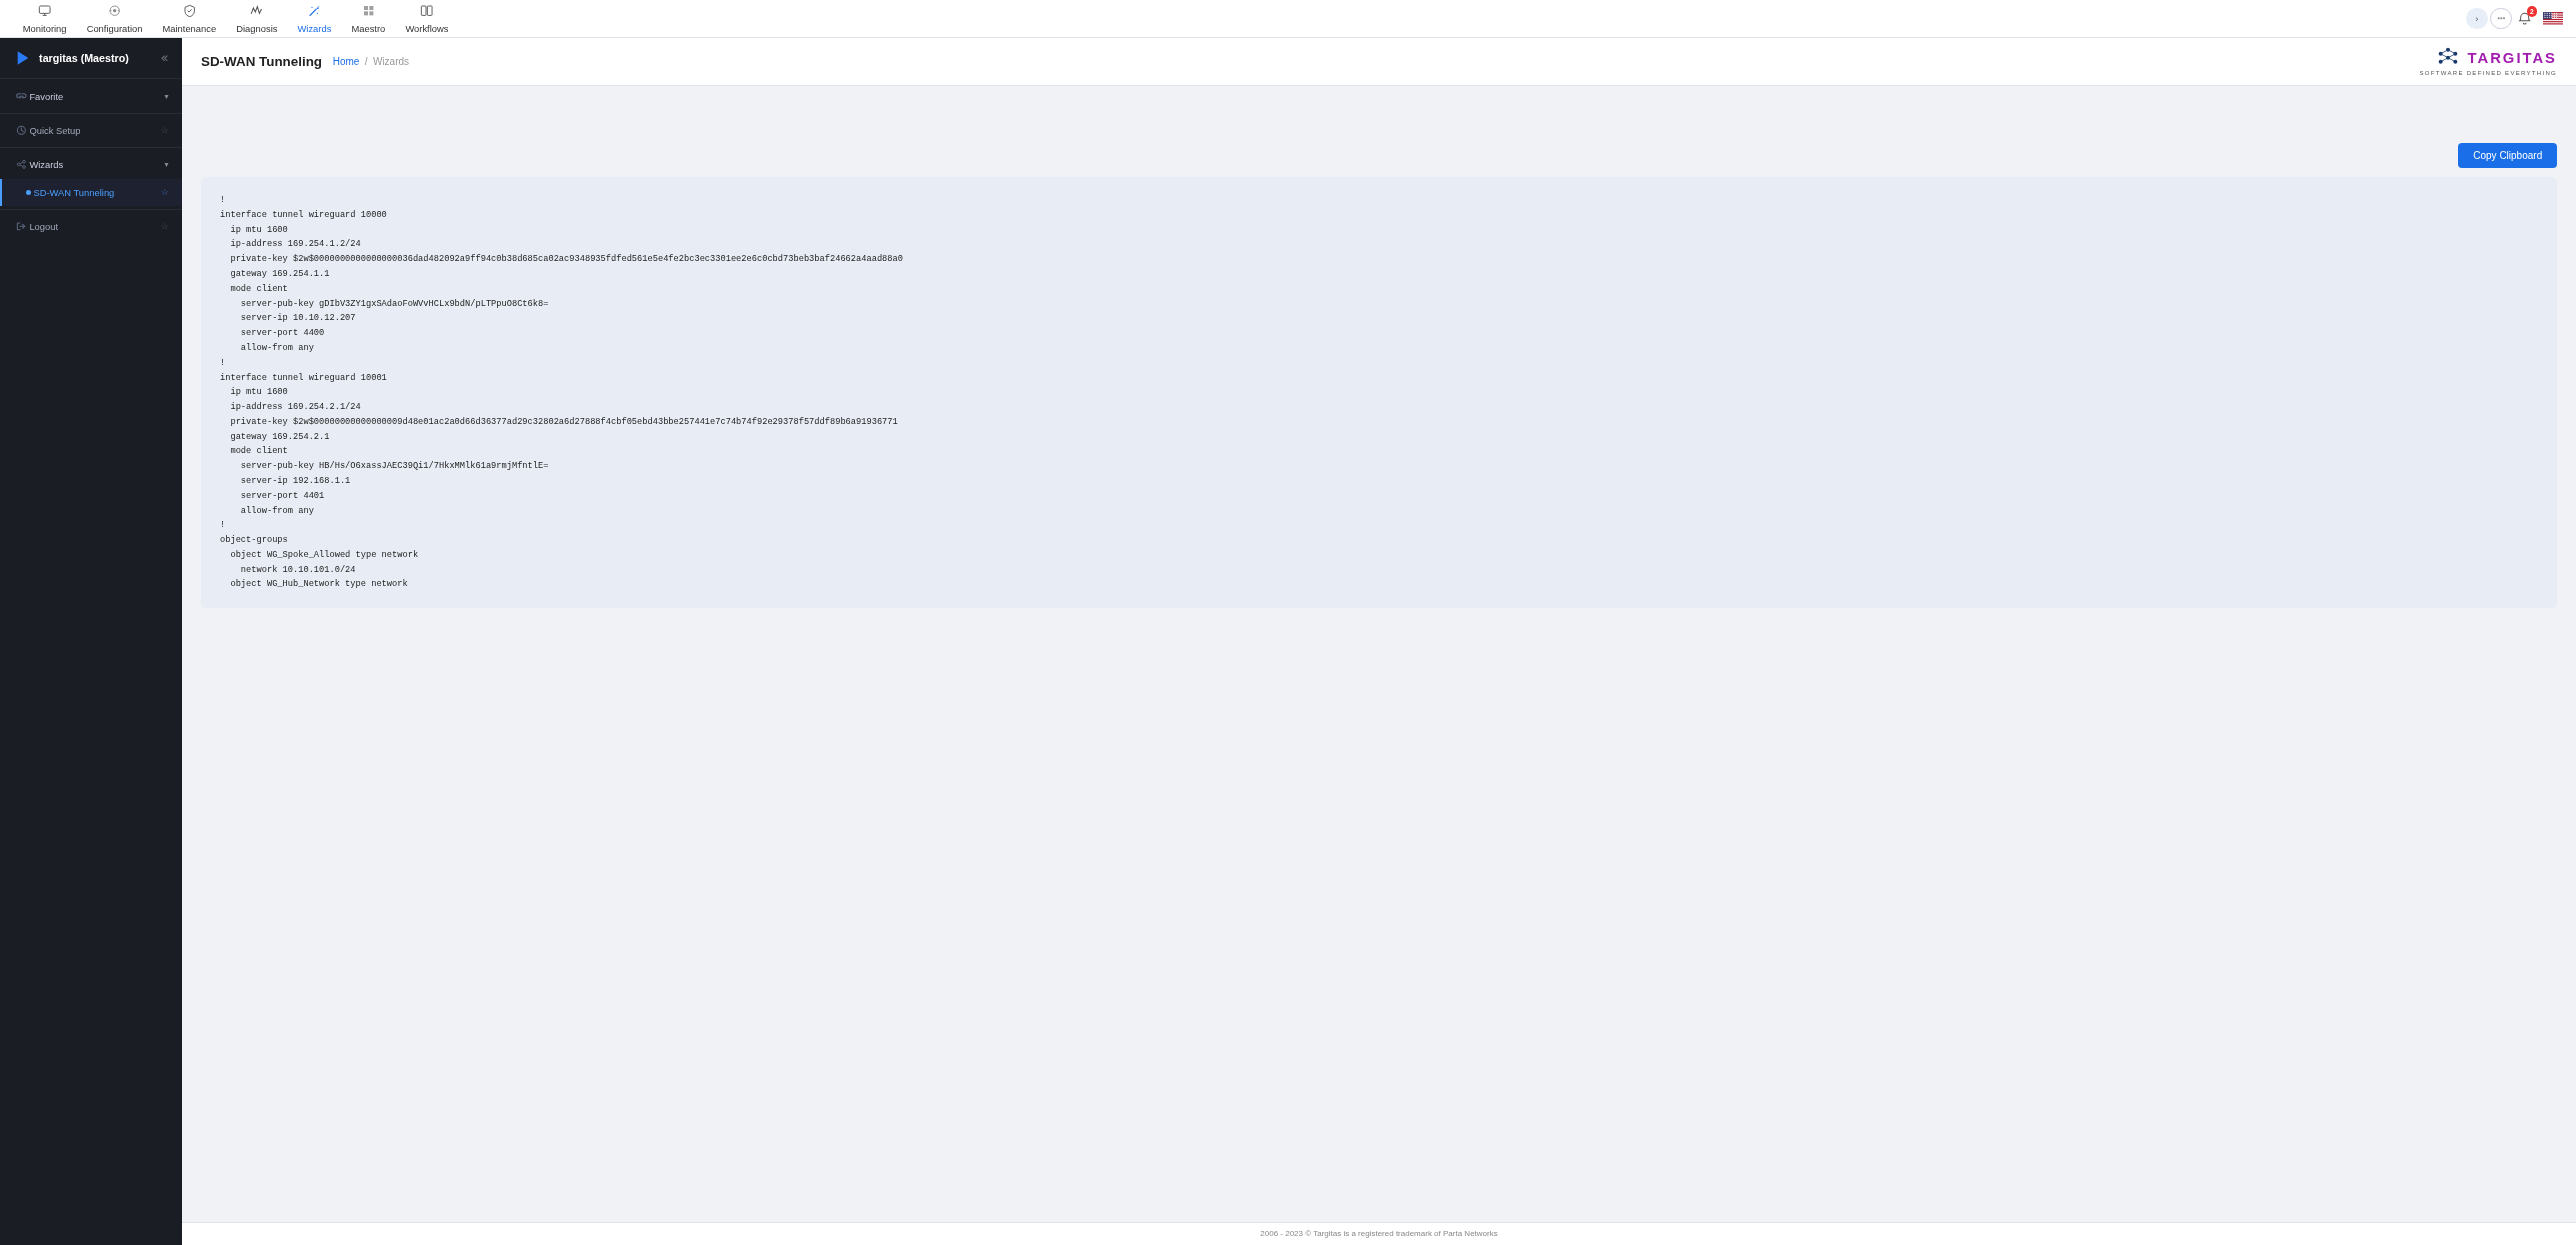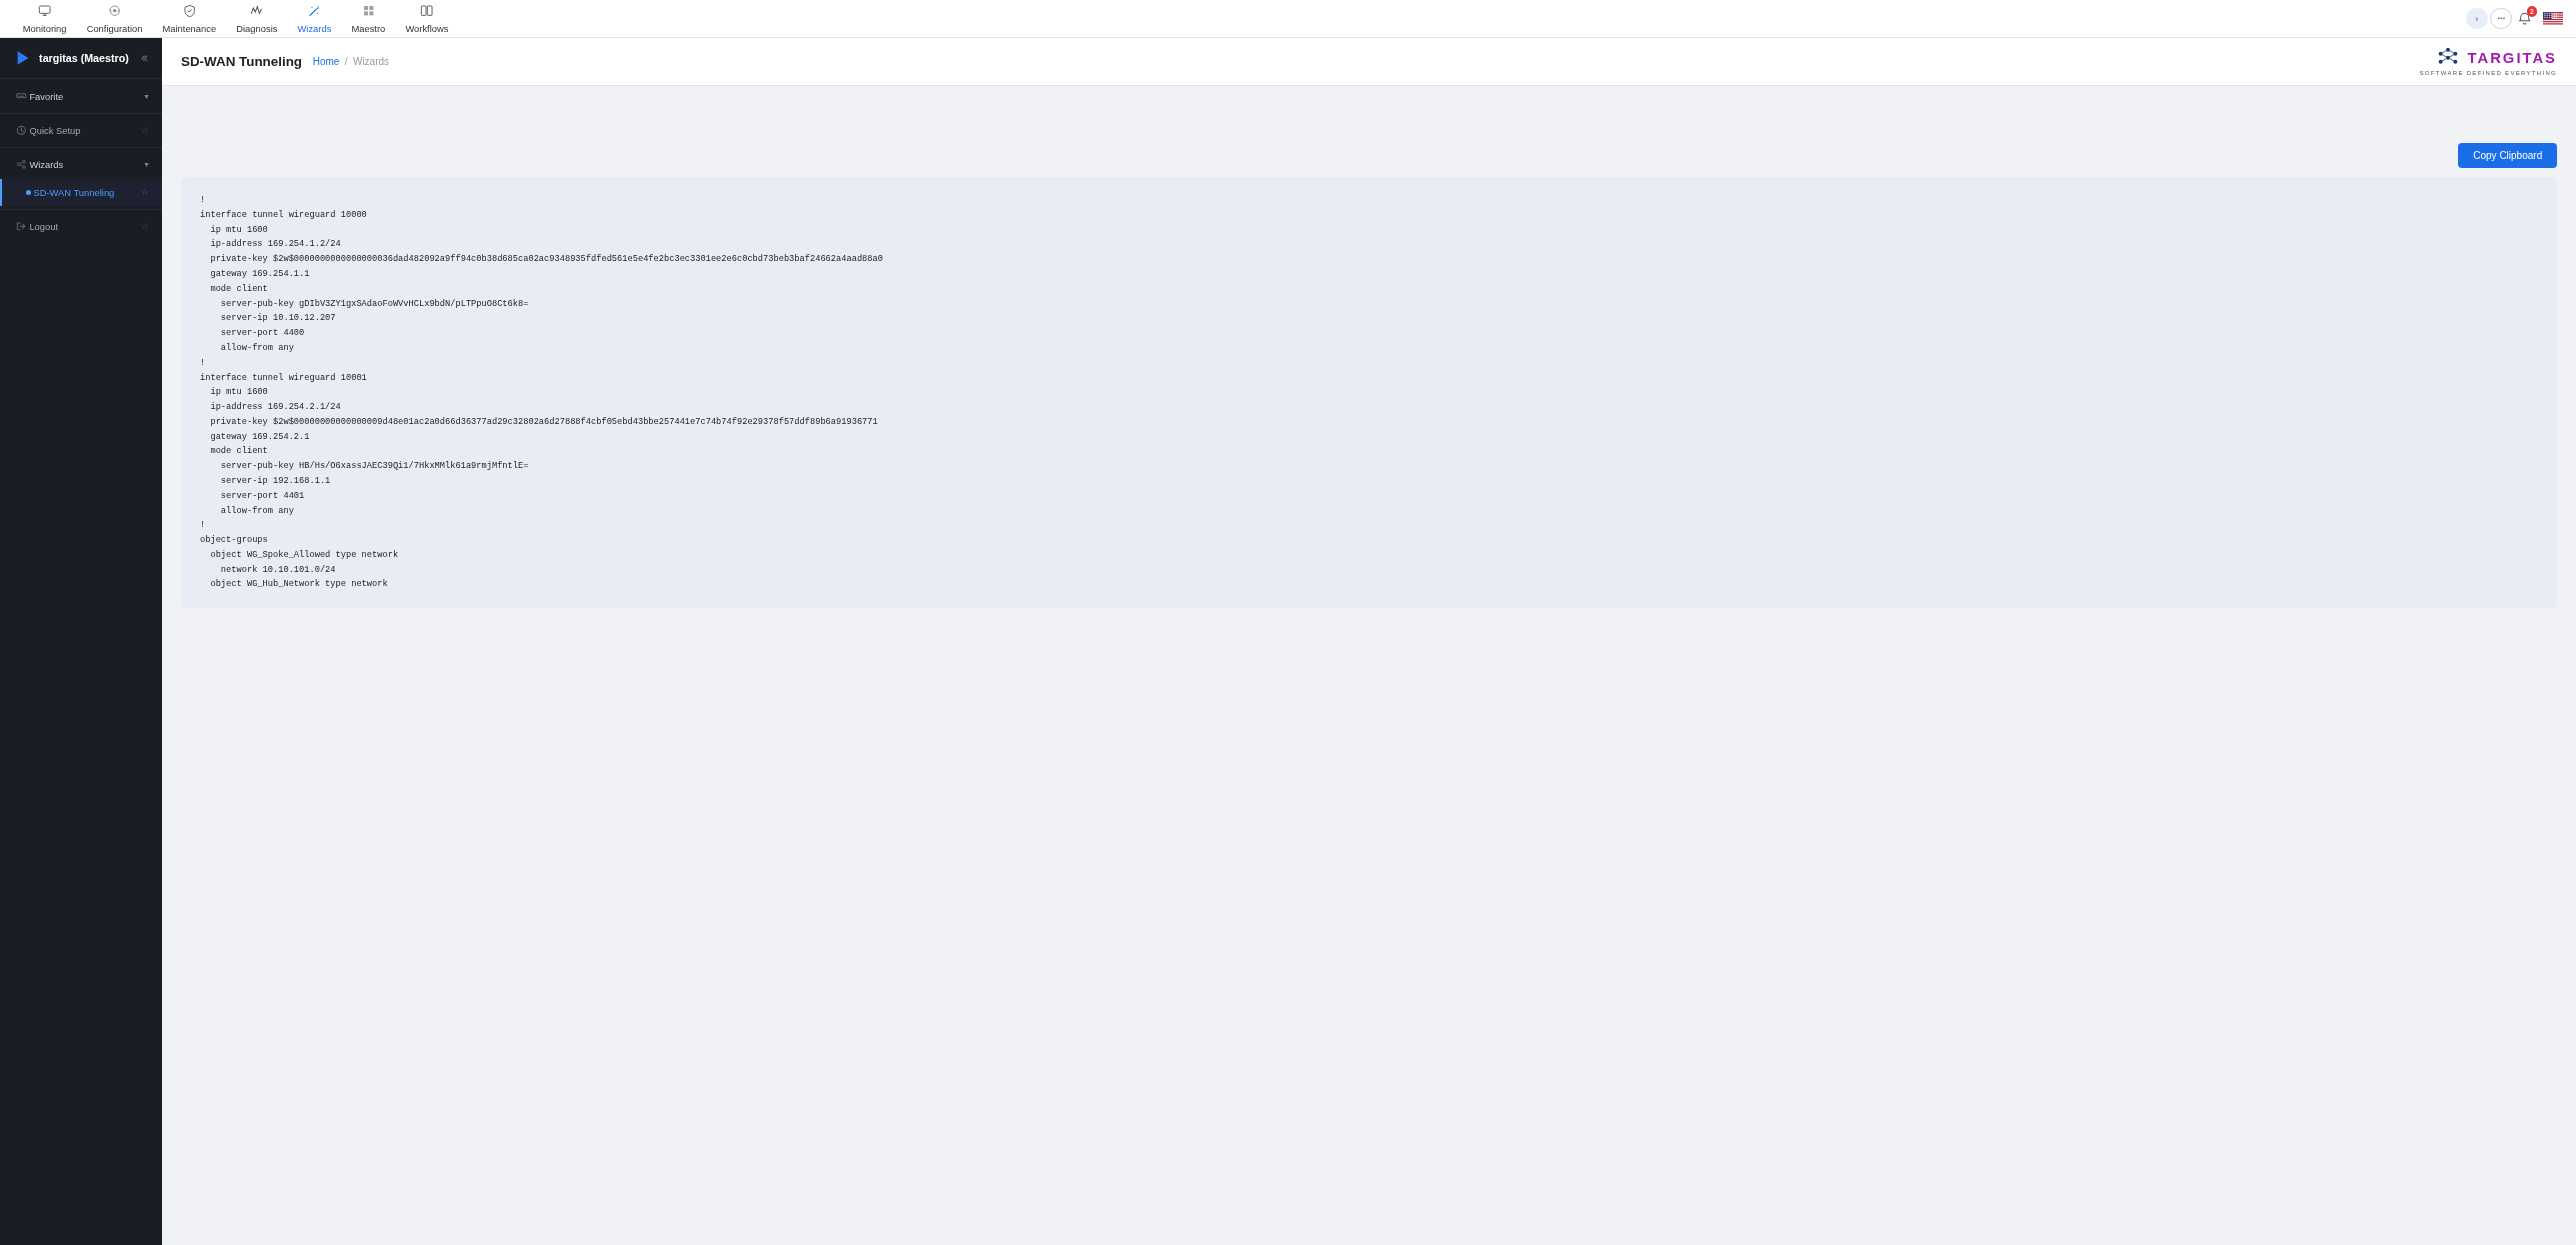--- a/index.html
+++ b/index.html
@@ -50,21 +50,21 @@
 
     
     .main-layout {
       display: flex;
       flex: 1;
       overflow: hidden;
     }
 
     
     .sidebar {
-      width: 162px;
+      width: 182px;
       background: #1a1d24;
       color: #ccd;
       display: flex;
       flex-direction: column;
       flex-shrink: 0;
       overflow-y: auto;
     }
     .sidebar-logo {
       display: flex;
       align-items: center;
@@ -475,16 +475,19 @@
     server-port 4401
     allow-from any
 !
 object-groups
   object WG_Spoke_Allowed type network
     network 10.10.101.0/24
   object WG_Hub_Network type network</div>
 
     </div>
 
+    <div class="footer">
+      <span>2006 - 2023 © Targitas is a registered trademark of Parta Networks</span>
+    </div>
 
   </div>
 </div>
 
 
 </body></html>

